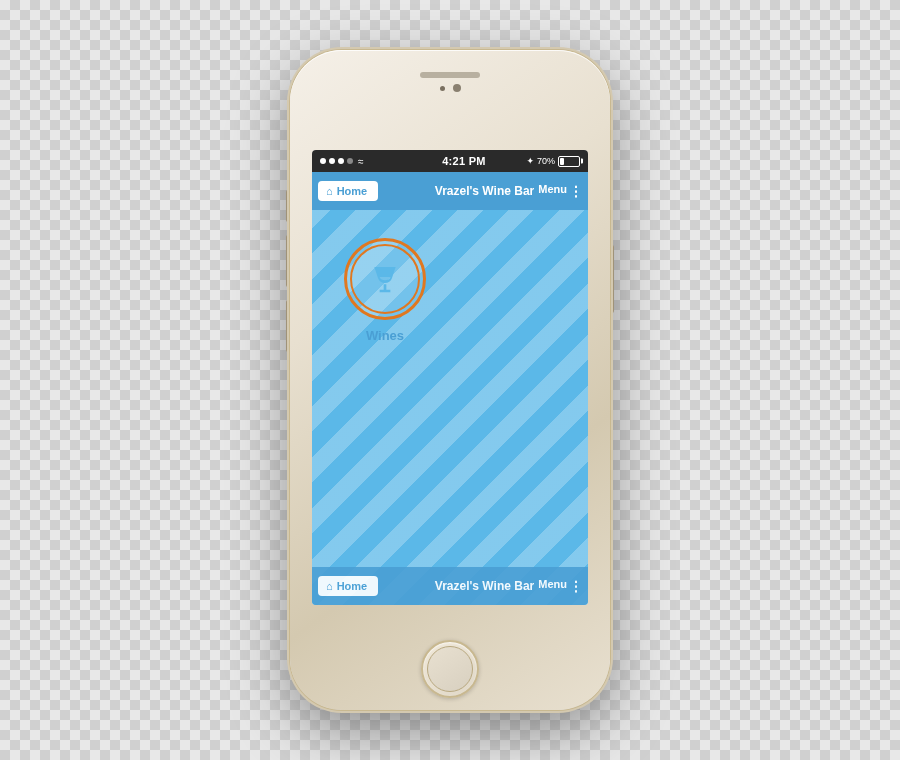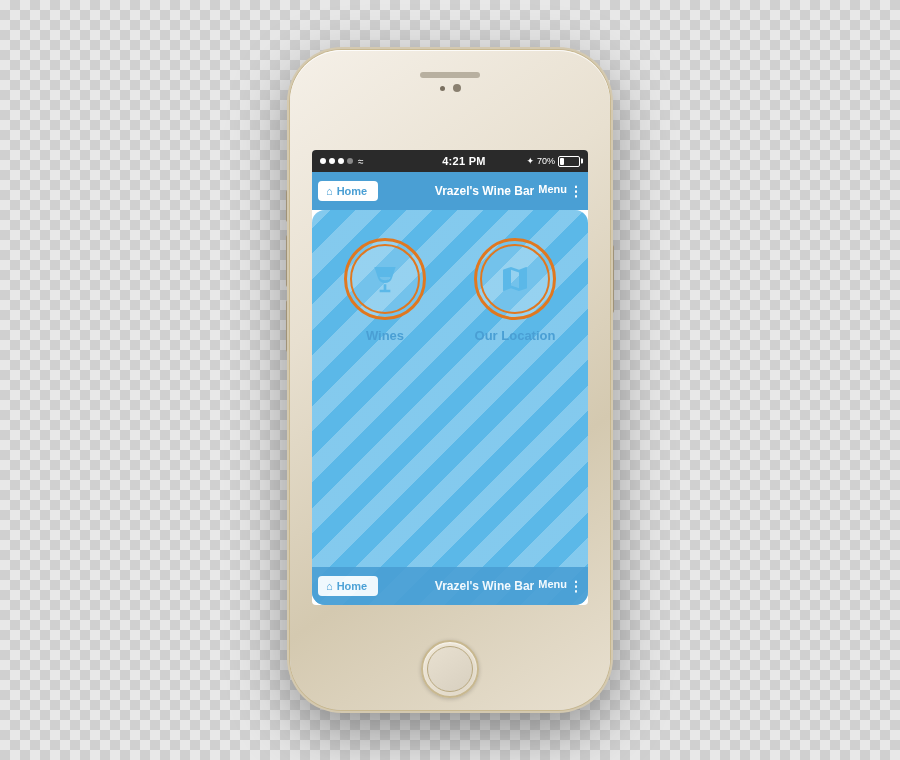--- a/index.html
+++ b/index.html
@@ -253,21 +253,20 @@
       font-size: 14px;
       letter-spacing: -1px;
     }
 
     
     .app-content {
       flex: 1;
       position: relative;
       overflow: hidden;
       min-height: 0;
-      border-radius: 13px;
     }
 
     
     .stripe-bg {
       position: absolute;
       inset: 0;
       background-color: #5bb8e8;
       overflow: hidden;
     }
 
@@ -450,30 +449,20 @@
                 <svg class="icon-svg" viewBox="0 0 24 24" xmlns="http://www.w3.org/2000/svg">
                   <path d="M20 3H4l2.75 8.25C7.53 13.85 9.62 15 12 15s4.47-1.15 5.25-3.75L20 3zM12 13c-1.86 0-3.45-.93-4.08-2.5H16.08C15.45 12.07 13.86 13 12 13zM11 16v4H8v2h8v-2h-3v-4h-2z"></path>
                 </svg>
               </div>
             </div>
             <span class="menu-label">Wines</span>
           </div>
 
 
 
-          <div class="menu-item">
-            <div class="circle-outer">
-              <div class="circle-inner">
-                <svg class="icon-svg" viewBox="0 0 24 24" xmlns="http://www.w3.org/2000/svg">
-                  <path d="M20.5 3l-.16.03L15 5.1 9 3 3.36 4.9c-.21.07-.36.25-.36.48V20.5c0 .28.22.5.5.5l.16-.03L9 18.9l6 2.1 5.64-1.9c.21-.07.36-.25.36-.48V3.5c0-.28-.22-.5-.5-.5zM15 19l-6-2.11V5l6 2.11V19z"></path>
-                </svg>
-              </div>
-            </div>
-            <span class="menu-label">Our Location</span>
-          </div>
 
         </div>
 
         <div class="bottom-strip" style="position:absolute;bottom:0;left:0;right:0;">
           <div class="nav-home-btn">
             <span>⌂</span>
             <span>Home</span>
           </div>
           <div class="nav-title">Vrazel's Wine Bar</div>
           <div class="nav-menu-btn">

